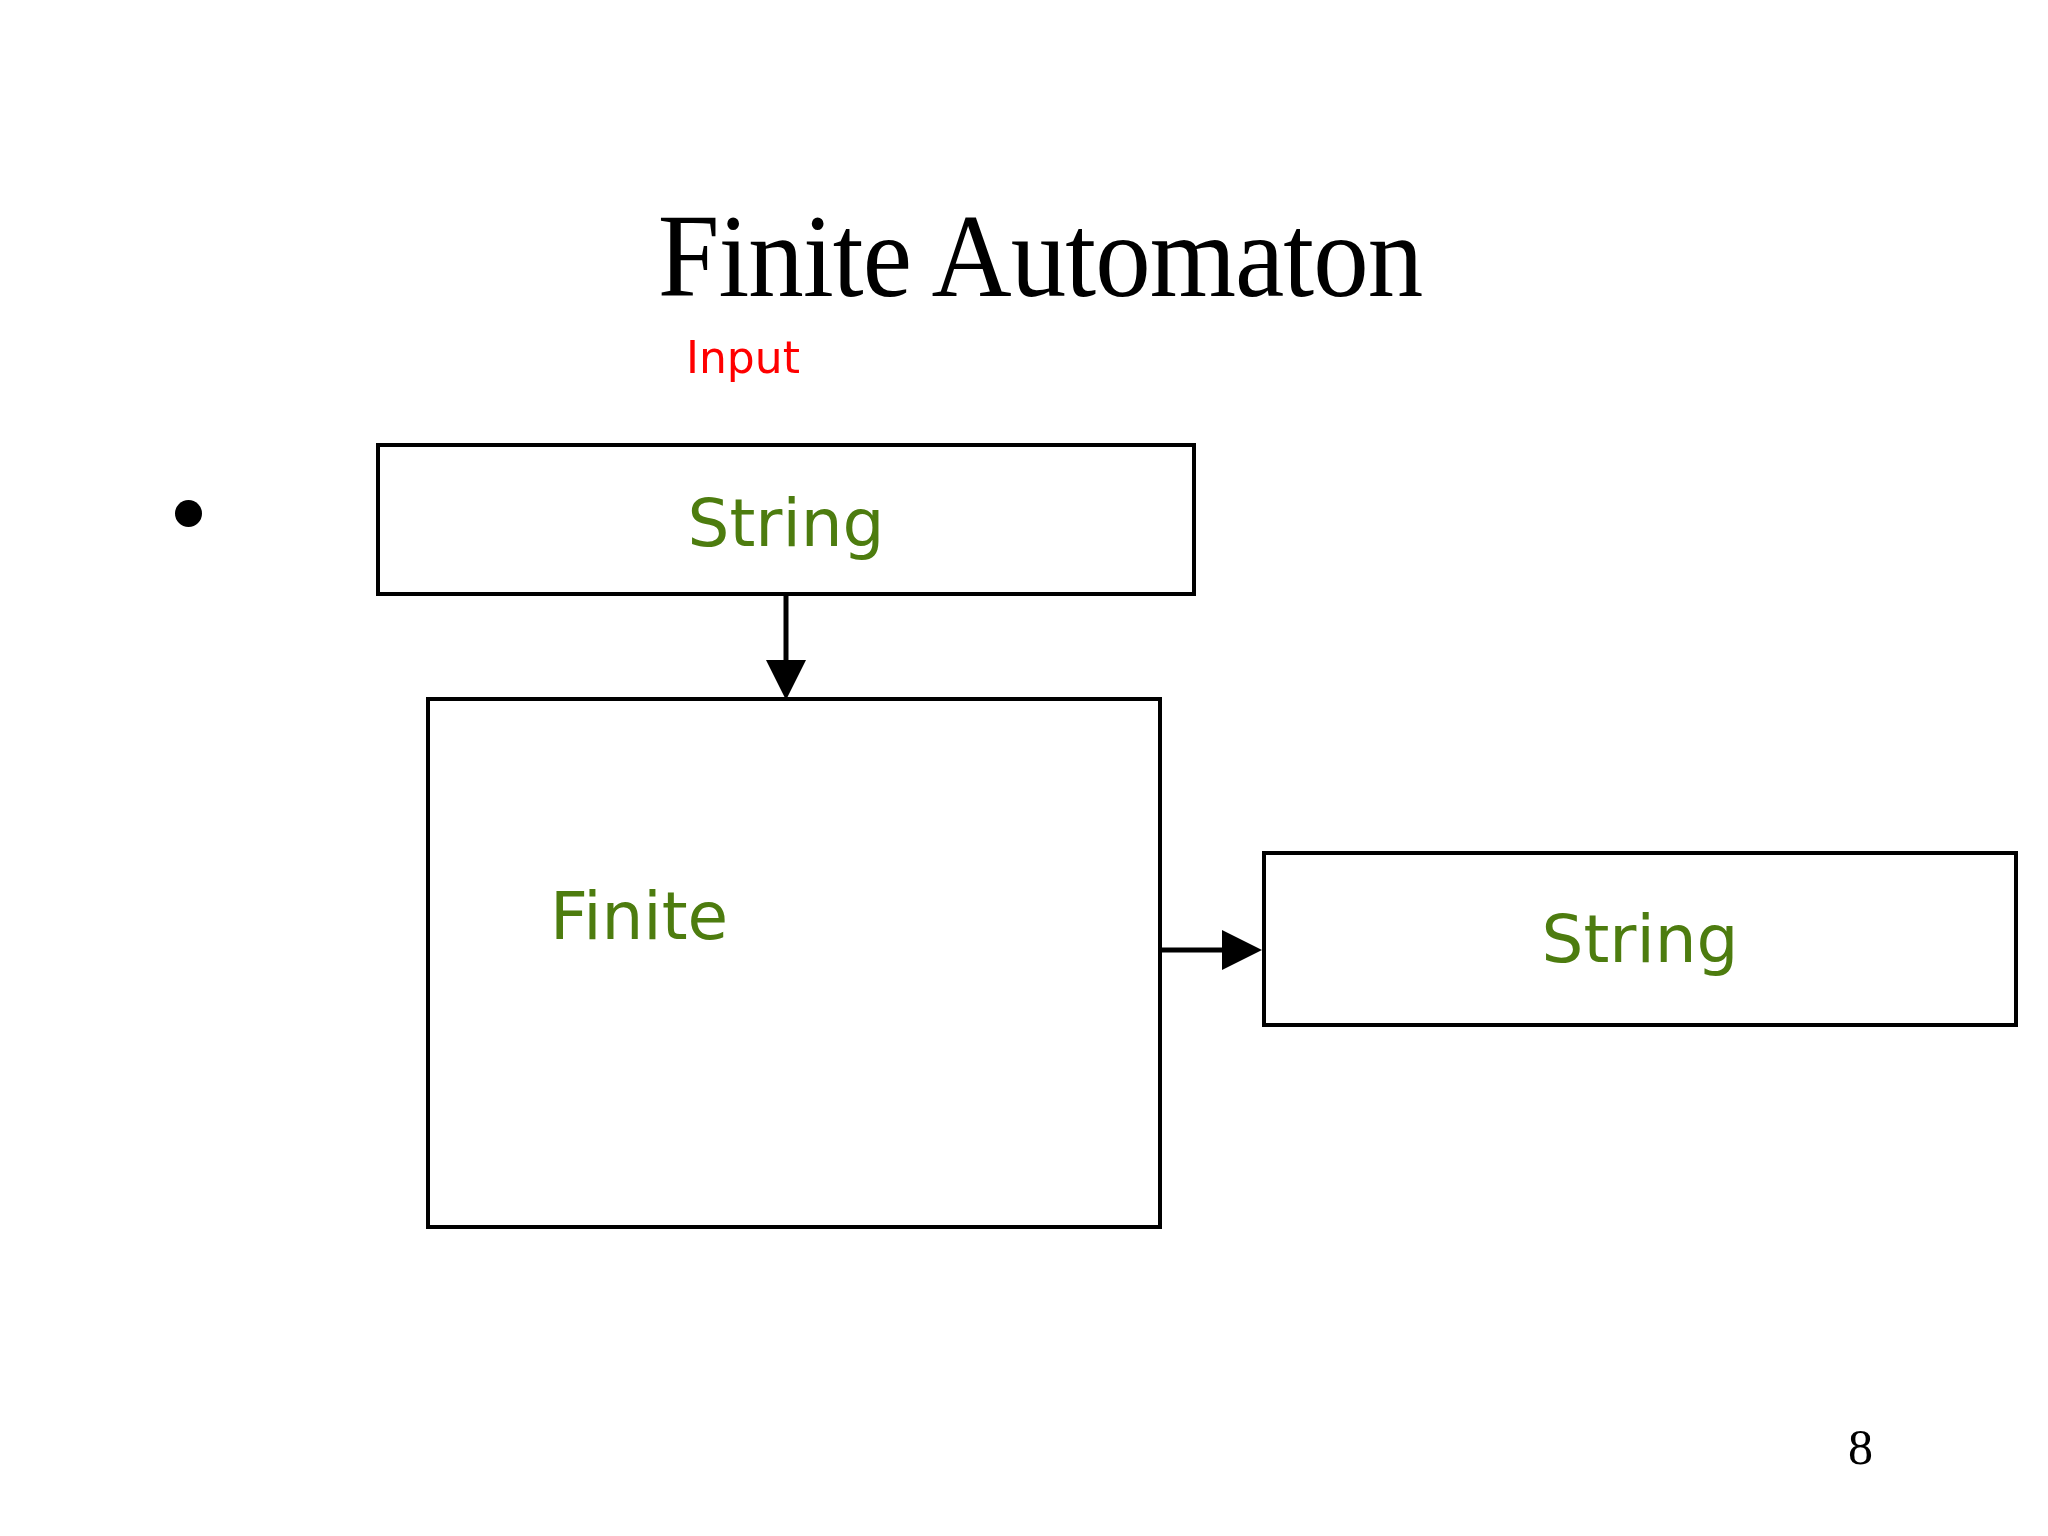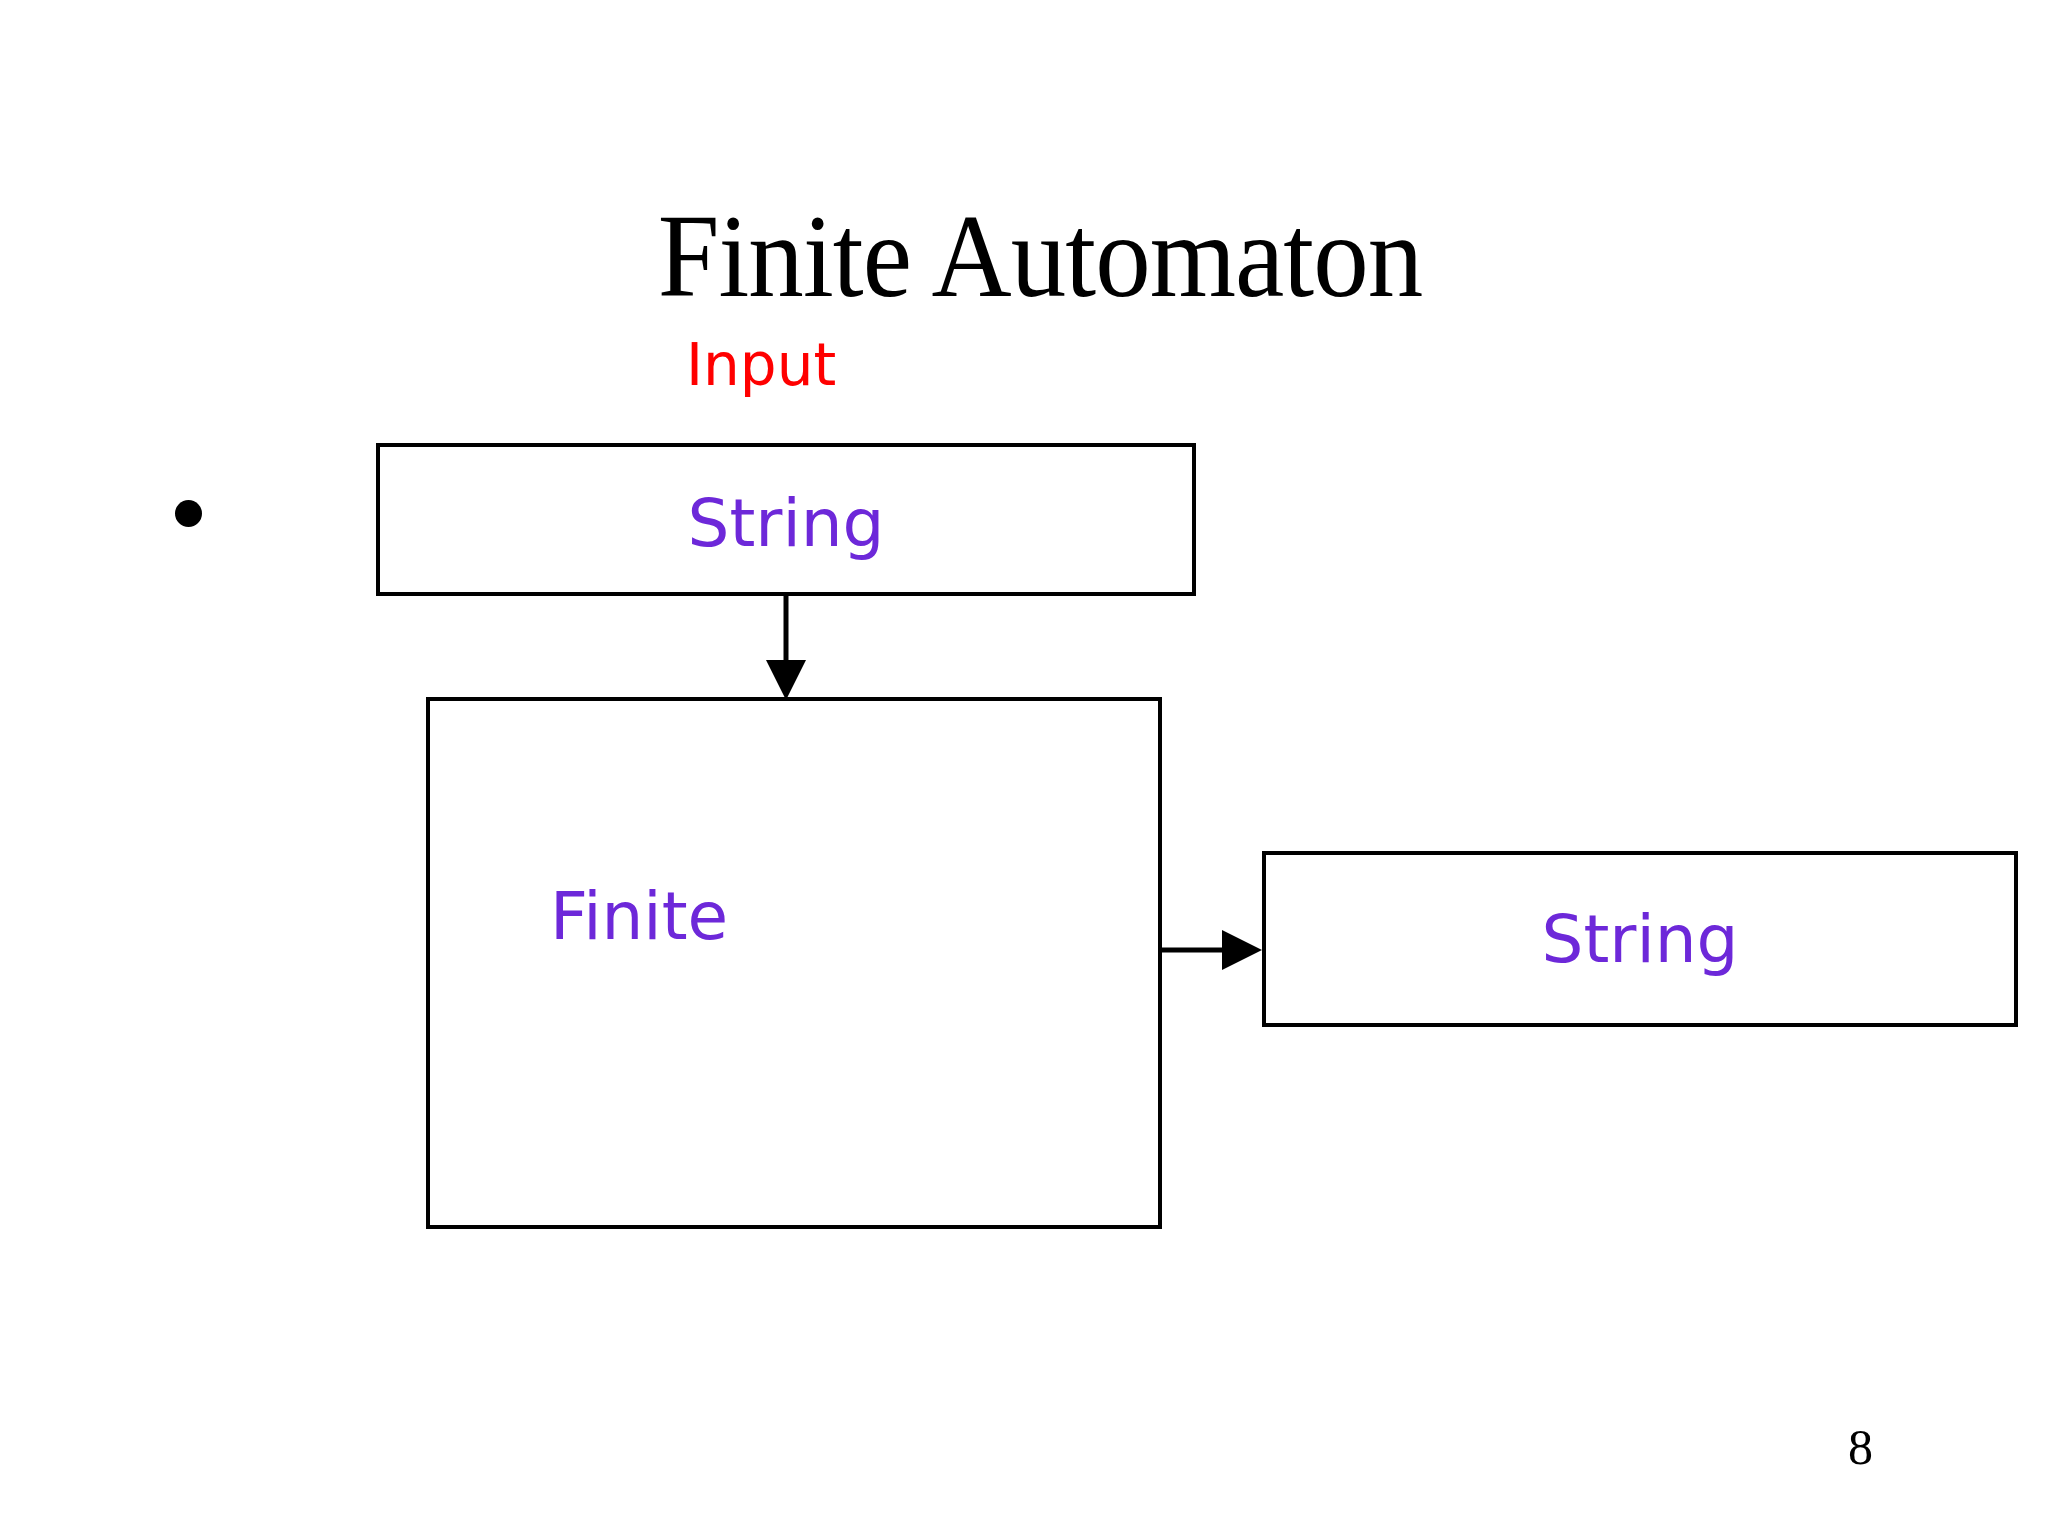--- a/index.html
+++ b/index.html
@@ -47,21 +47,21 @@
     height: 27px;
     border-radius: 50%;
     background: #000000;
   }
 
   
   .label-red {
     position: absolute;
     color: #ff0000;
     font-family: "DejaVu Sans", sans-serif;
-    font-size: 58px;
+    font-size: 44px;
     font-weight: 400;
     line-height: 1;
     white-space: nowrap;
   }
   #label-input  { left: 686px;  top: 336px; }
   #label-output { left: 1400px; top: 650px; }
 
   
   .box {
     position: absolute;
@@ -84,21 +84,21 @@
   }
   #box-output {
     left: 1262px;
     top: 851px;
     width: 756px;
     height: 176px;
   }
 
   .box-text {
     position: absolute;
-    color: #6d28d9;
+    color: #4d7c0f;
     font-family: "DejaVu Sans", sans-serif;
     font-size: 66px;
     line-height: 1.0;
     white-space: nowrap;
   }
   #box-input .box-text {
     left: 0;
     right: 0;
     top: 44px;
     text-align: center;

